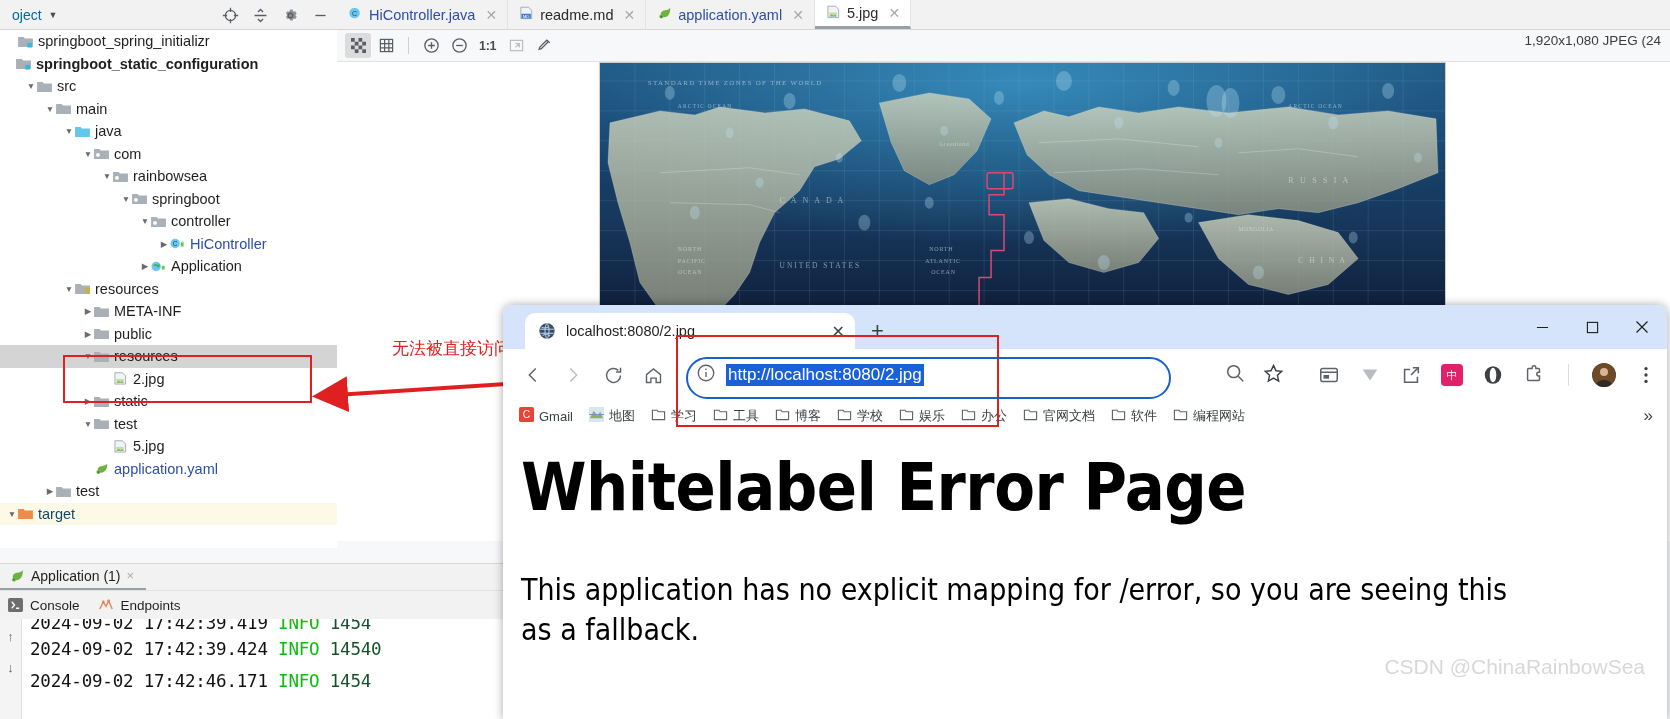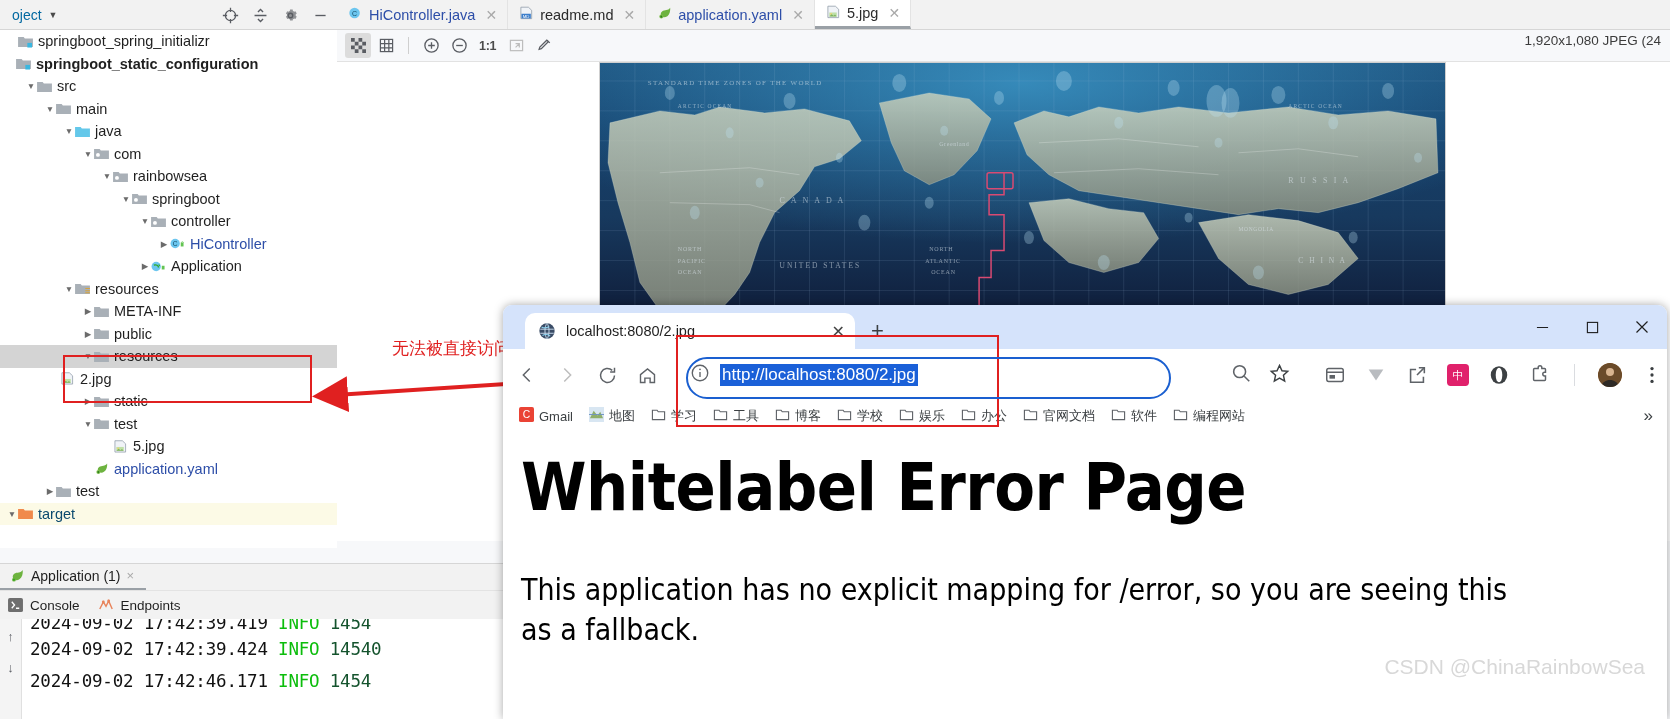--- a/index.html
+++ b/index.html
@@ -169,21 +169,21 @@
   .bw-tab .t-title { font-size: 14.5px; color: #1f1f1f; flex: 1; white-space: nowrap; }
   .bw-tab .t-x { color: #444; font-size: 16px; }
   .bw-newtab { position: absolute; left: 368px; top: 15px; font-size: 22px; color: #3c4043; line-height: 1; }
   .bw-winctl {
     position: absolute; right: 0; top: 0; height: 44px; display: flex; align-items: center;
   }
   .wbtn { width: 50px; height: 44px; display: flex; align-items: center; justify-content: center; color: #1f1f1f; }
 
   .bw-toolbar {
     position: absolute; left: 0; top: 44px; width: 100%; height: 52px;
-    background: #ffffff; display: flex; align-items: center; padding: 0 4px;
+    background: #ffffff; display: flex; align-items: center; padding: 0 10px;
   }
   .navbtn { width: 40px; height: 40px; display: flex; align-items: center; justify-content: center; color: #5f6368; }
   .omnibox {
     flex: 1; height: 38px; margin: 0 6px 0 10px; background: #ffffff;
     border-radius: 19px; display: flex; align-items: center; padding: 0 12px; gap: 10px;
     border: 1px solid transparent;
   }
   .omni-url {
     flex: 1; font-size: 17px; color: #ffffff; background: #1a60d8;
     padding: 1px 2px; white-space: nowrap; width: max-content; flex: none;
@@ -376,21 +376,21 @@
             </svg></span>
           <span class="tlbl">public</span>
         </div>
         <div class="trow sel" style="padding-left: 82px;">
           <span class="arrow">▼</span>
           <span class="ficon"><svg width="15" height="13" viewBox="0 0 16 14">
               <path d="M0 2.2h6l1.3 1.6H16V13H0z" fill="#a9b0b7"></path>
             </svg></span>
           <span class="tlbl">resources</span>
         </div>
-        <div class="trow" style="padding-left: 48px;">
+        <div class="trow" style="padding-left: 101px;">
           <span class="arrow blank">·</span>
           <span class="ficon"><svg width="15" height="13" viewBox="0 0 16 14">
               <path d="M2 .8h8l3.5 3.3V13H2z" fill="#f0f3f7" stroke="#8c98a6" stroke-width=".8"></path>
               <rect x="3.5" y="7.5" width="8" height="4.2" fill="#bfe0a8"></rect>
               <circle cx="5.5" cy="9" r=".9" fill="#f6d26a"></circle>
               <path d="M3.5 11.7l2.5-2.4 2 1.8 1.6-1.3 1.9 1.9z" fill="#7fb35f"></path>
             </svg></span>
           <span class="tlbl">2.jpg</span>
         </div>
         <div class="trow" style="padding-left: 82px;">

